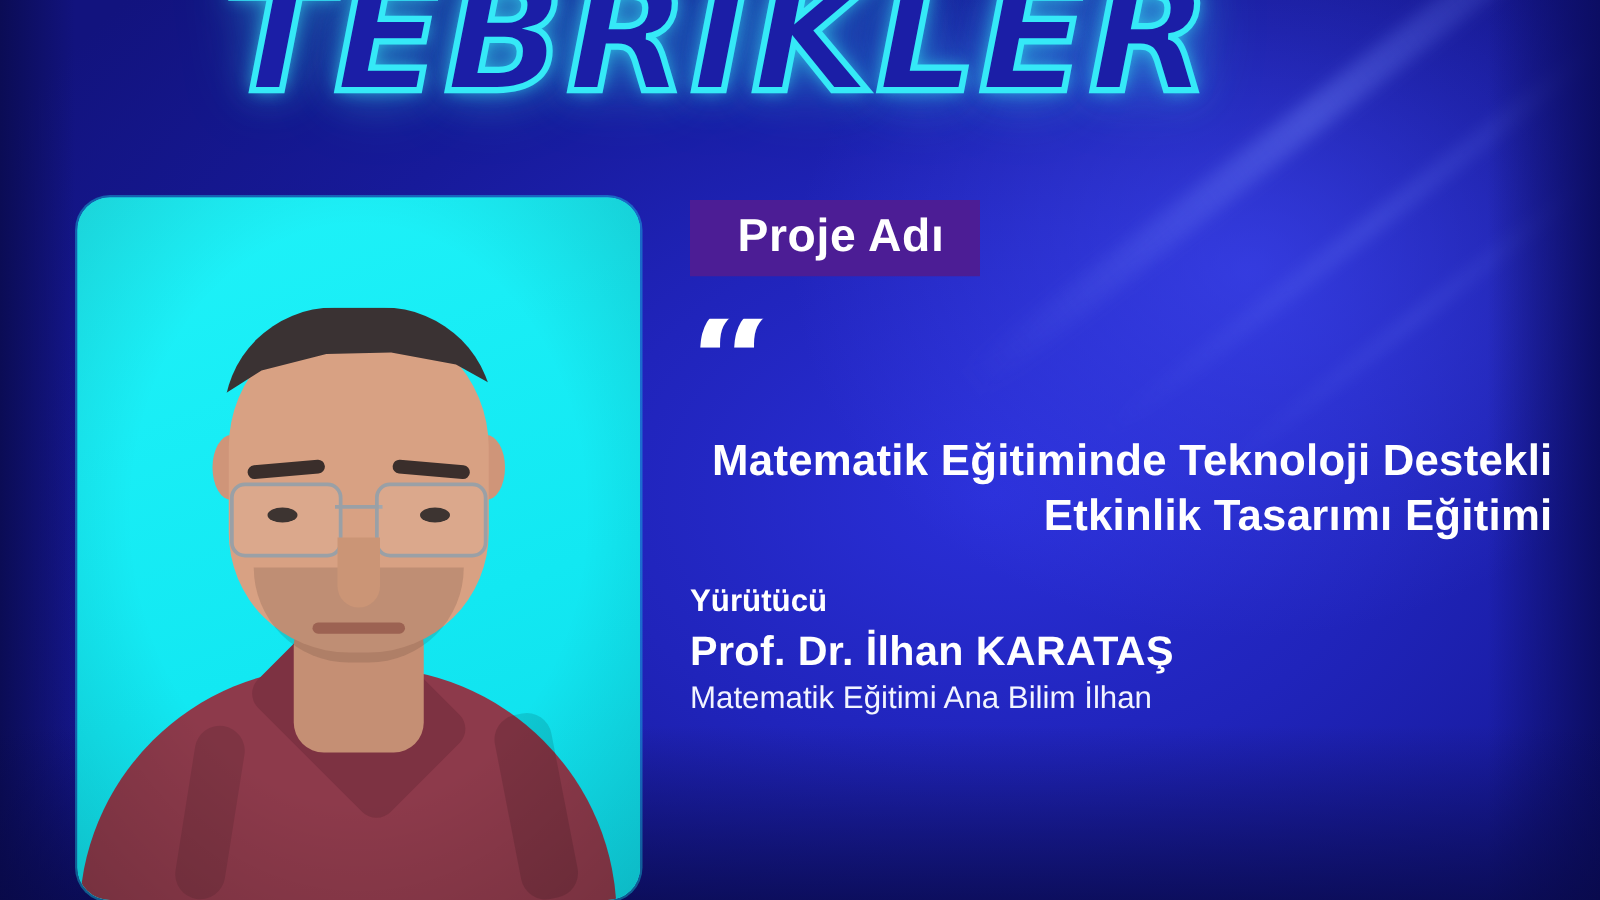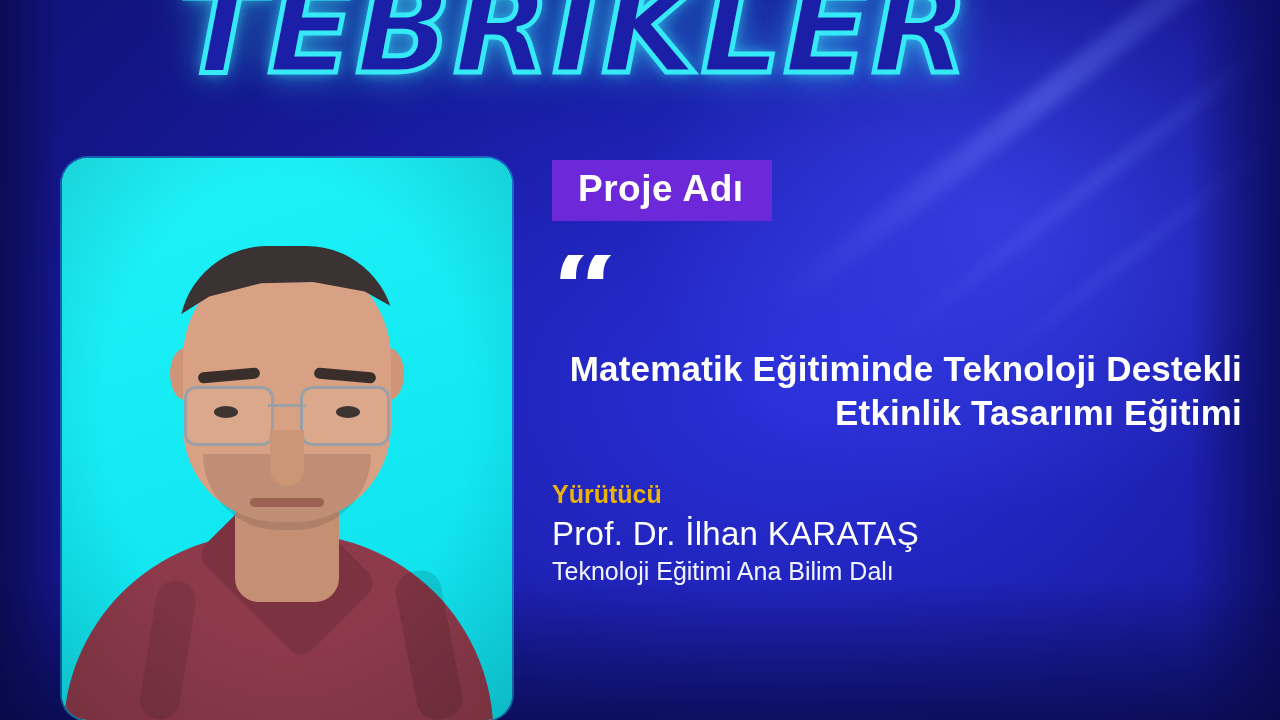--- a/index.html
+++ b/index.html
@@ -268,26 +268,26 @@
 
   
   .right-col {
     position: absolute;
     left: 552px;
     top: 160px;
     width: 700px;
   }
   .badge {
     display: inline-block;
-    background: #6d28d9;
+    background: #4c1d95;
     color: #ffffff;
     font-size: 37px;
     font-weight: 700;
     letter-spacing: 0.5px;
-    padding: 10px 28px 14px 26px;
+    padding: 10px 28px 14px 38px;
     line-height: 1;
   }
   .quote-mark {
     margin-top: 34px;
     color: #ffffff;
     font-size: 120px;
     line-height: 0.62;
     font-weight: 700;
     font-family: "DejaVu Serif", serif;
     letter-spacing: 4px;
@@ -298,30 +298,30 @@
     margin-top: 10px;
     color: #ffffff;
     font-size: 35px;
     font-weight: 700;
     line-height: 1.26;
     letter-spacing: 0.2px;
     max-width: 690px;
     text-align: right;
   }
   .role-label {
-    margin-top: 45px;
-    color: #eab308;
+    margin-top: 32px;
+    color: #ffffff;
     font-size: 25px;
     font-weight: 700;
   }
   .person-name {
     margin-top: 6px;
     color: #ffffff;
     font-size: 33px;
-    font-weight: 400;
+    font-weight: 700;
     letter-spacing: 0.3px;
   }
   .affiliation-1 {
     margin-top: 8px;
     color: #f2f4ff;
     font-size: 25px;
     font-weight: 400;
   }
   .affiliation-2 {
     margin-top: 4px;
@@ -373,16 +373,16 @@
     <div class="p-mouth"></div>
     <div class="photo-shadow"></div>
   </div>
 
   <div class="right-col">
     <div class="badge">Proje Adı</div>
     <div class="quote-mark">“</div>
     <div class="project-title">Matematik Eğitiminde Teknoloji Destekli Etkinlik Tasarımı Eğitimi</div>
     <div class="role-label">Yürütücü</div>
     <div class="person-name">Prof. Dr. İlhan KARATAŞ</div>
-    <div class="affiliation-2">Teknoloji Eğitimi Ana Bilim Dalı</div>
+    <div class="affiliation-2">Matematik Eğitimi Ana Bilim İlhan</div>
   </div>
 
 </div>
 
 </body></html>

